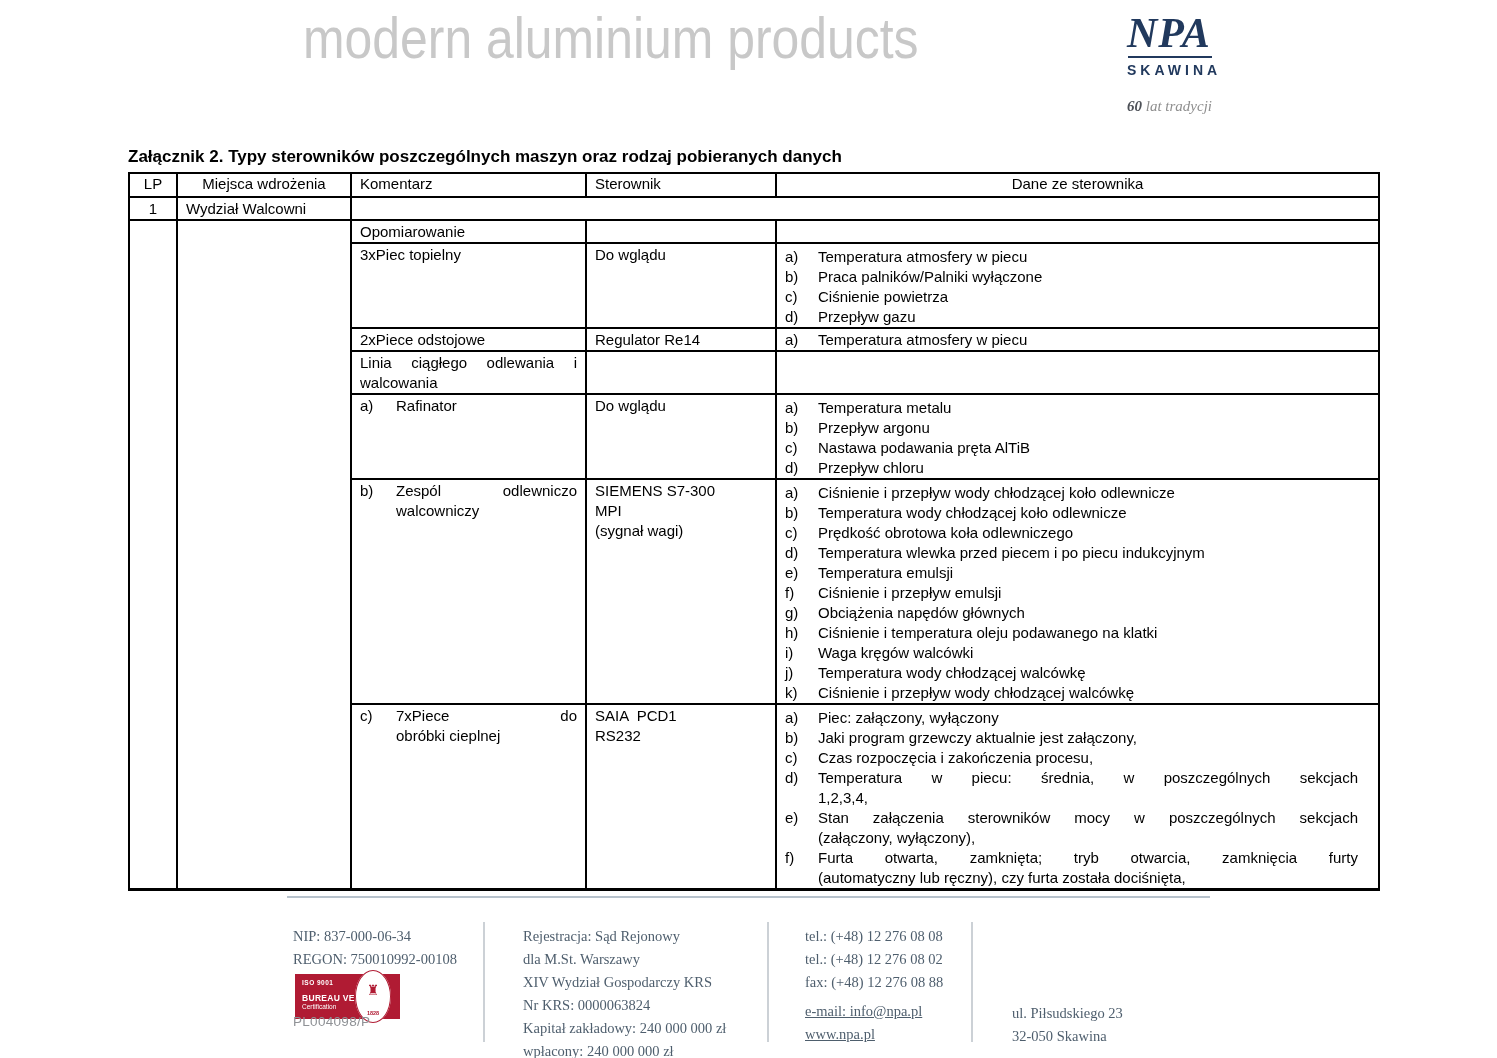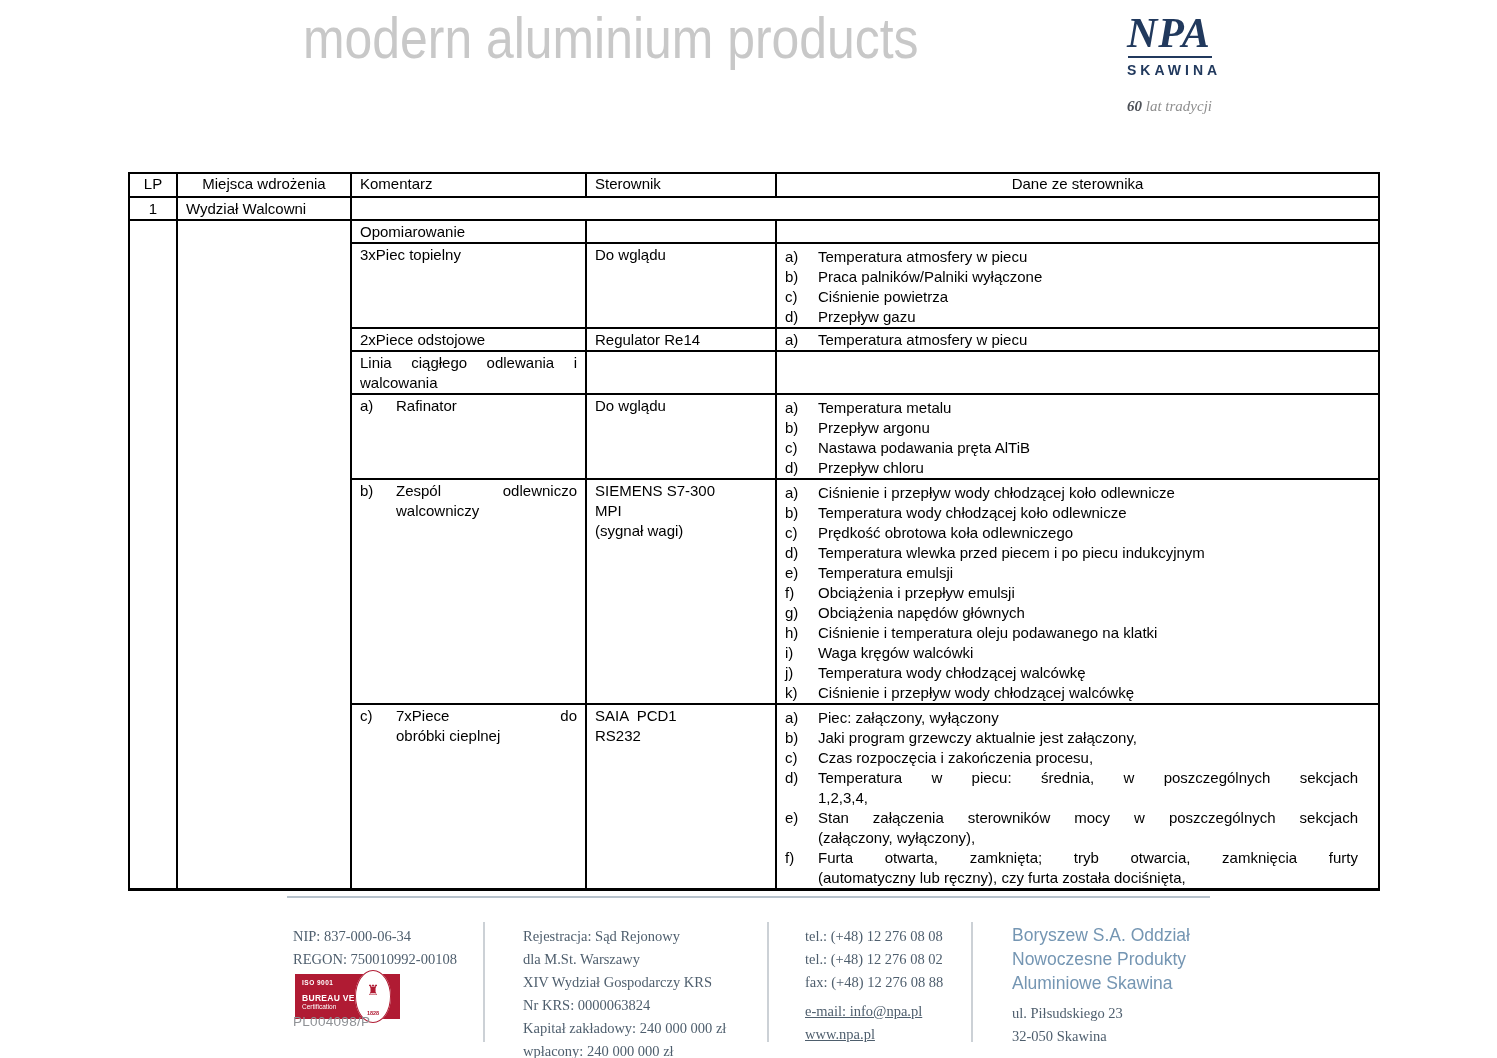--- a/index.html
+++ b/index.html
@@ -69,20 +69,21 @@
 <div class="page">
 
   <div class="tagline">modern aluminium products</div>
   <div class="npa">
     <div class="npa-acr">NPA</div>
     <div class="npa-rule"></div>
     <div class="npa-city">SKAWINA</div>
   </div>
   <div class="npa-anniv"><b>60</b><span> lat tradycji</span></div>
 
+  <div class="doc-title">Załącznik 2. Typy sterowników poszczególnych maszyn oraz rodzaj pobieranych danych</div>
 
   <div class="tbl-wrap">
     <table class="main">
       <colgroup>
           <col style="width:48px">
           <col style="width:174px">
           <col style="width:235px">
           <col style="width:190px">
           <col style="width:603px">
         </colgroup>
@@ -219,21 +220,21 @@
                 <div class="d-row">
                   <span class="d-l">d)</span>
                   <span class="d-t">Temperatura wlewka przed piecem i po piecu indukcyjnym</span>
                 </div>
                 <div class="d-row">
                   <span class="d-l">e)</span>
                   <span class="d-t">Temperatura emulsji</span>
                 </div>
                 <div class="d-row">
                   <span class="d-l">f)</span>
-                  <span class="d-t">Obciążenia i przepływ emulsji</span>
+                  <span class="d-t">Ciśnienie i przepływ emulsji</span>
                 </div>
                 <div class="d-row">
                   <span class="d-l">g)</span>
                   <span class="d-t">Obciążenia napędów głównych</span>
                 </div>
                 <div class="d-row">
                   <span class="d-l">h)</span>
                   <span class="d-t">Ciśnienie i temperatura oleju podawanego na klatki</span>
                 </div>
                 <div class="d-row">
@@ -357,19 +358,16 @@
 Nr KRS: 0000063824
 Kapitał zakładowy: 240 000 000 zł
 wpłacony: 240 000 000 zł</div>
 
   <div class="f-serif f-col3a">tel.: (+48) 12 276 08 08
 tel.: (+48) 12 276 08 02
 fax: (+48) 12 276 08 88</div>
   <div class="f-serif f-col3b">e-mail: info@npa.pl
 www.npa.pl</div>
 
-  <div class="f-col4a">Boryszew S.A. Oddział
-Nowoczesne Produkty
-Aluminiowe Skawina</div>
   <div class="f-serif f-col4b">ul. Piłsudskiego 23
 32-050 Skawina</div>
 
 </div>
 
 </body></html>

